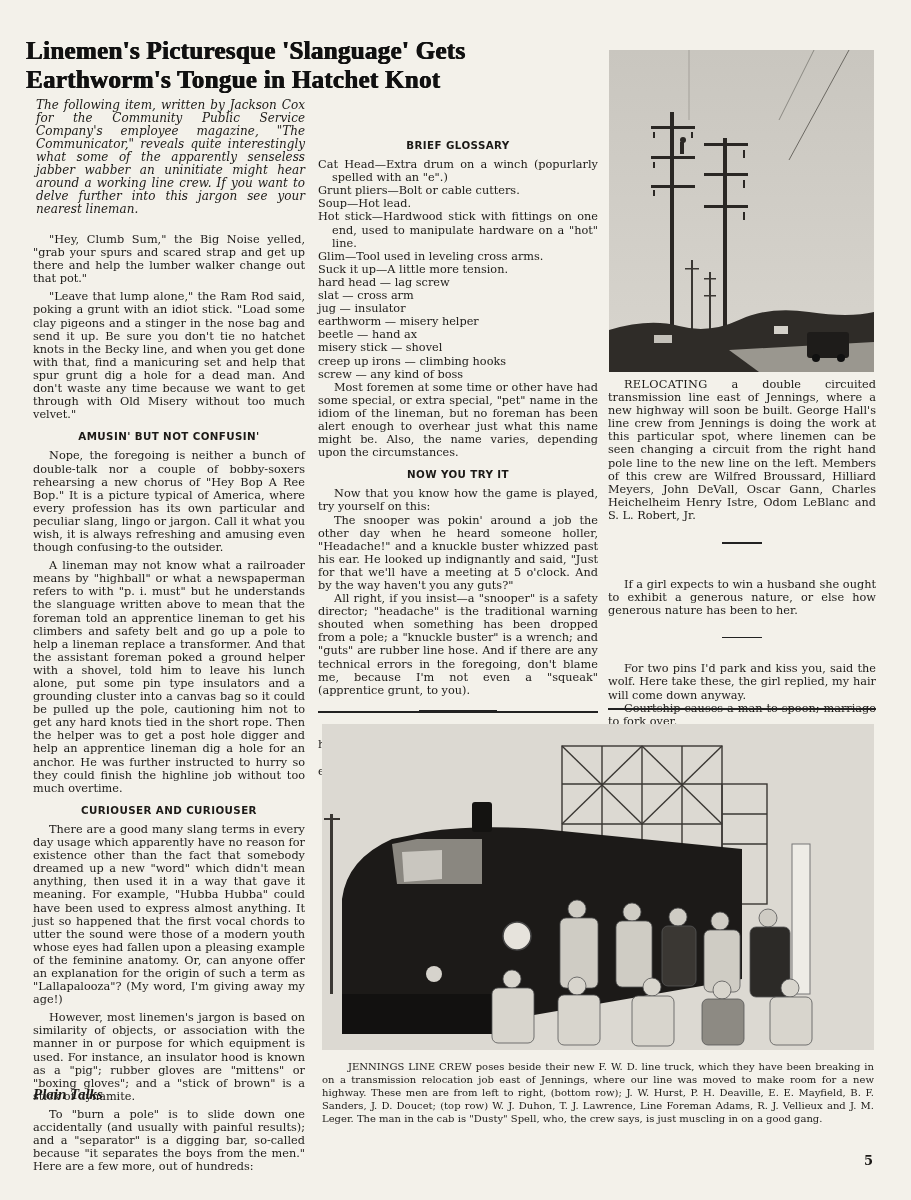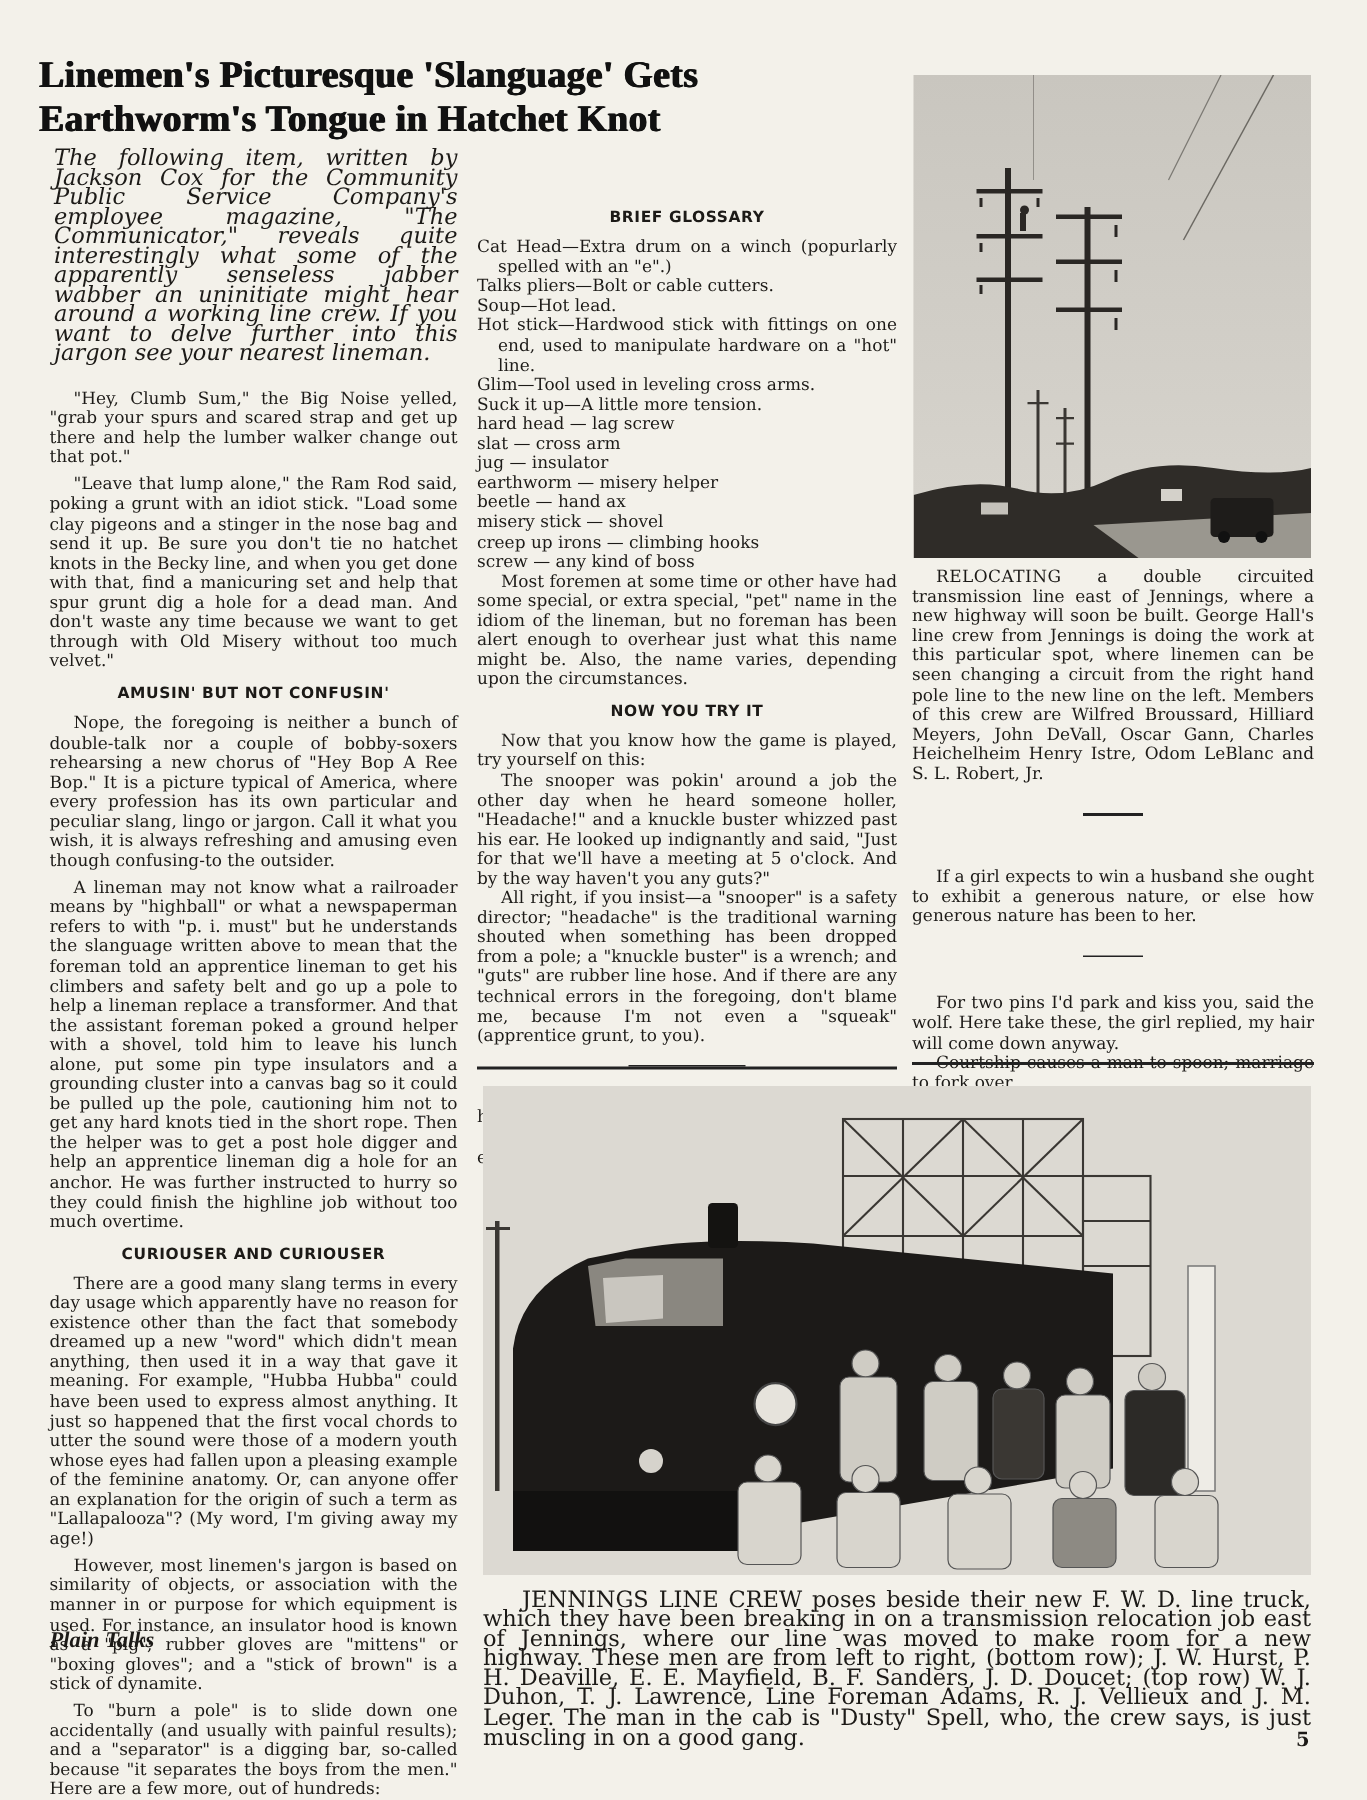--- a/index.html
+++ b/index.html
@@ -20,21 +20,21 @@
     letter-spacing: 0.3px; color: #111;
     text-shadow: 0.6px 0 0 #111, -0.3px 0 0 #111;
   }
 
   .col { position: absolute; font-size: 11.3px; line-height: 13.1px; text-align: justify; }
   .col-left { left: 33px; top: 99px; width: 272px; }
   .col-mid  { left: 318px; top: 99px; width: 280px; margin-top: 40px; }
   .col-right { left: 608px; top: 378px; width: 268px; }
 
   .intro {
-    font-style: italic; font-size: 15px; line-height: 13px;
+    font-style: italic; font-size: 12px; line-height: 13px;
     margin-bottom: 17px; padding-left: 3px;
   }
   .para { text-indent: 16px; margin-bottom: 5px; }
   .para.tight { margin-bottom: 0; }
   .section-head {
     text-align: center; font-weight: bold; font-size: 10.3px;
     font-family: "DejaVu Sans", "Liberation Sans", sans-serif;
     letter-spacing: 0.4px; margin: 9px 0 6px 0;
   }
   .section-head.first { margin-top: 0; }
@@ -46,21 +46,21 @@
   .short-rule.small2 { width: 40px; margin: 20px auto 24px auto; }
   .long-rule { position: absolute; height: 2px; background: #222; }
 
   .photo { position: absolute; overflow: hidden; }
   .photo-poles { left: 609px; top: 50px; width: 265px; height: 322px; background: #cfccc4; }
   .photo-crew { left: 322px; top: 724px; width: 552px; height: 326px; background: #d9d6cf; }
   .photo svg { width: 100%; height: 100%; display: block; }
 
   .caption-crew {
     position: absolute; left: 322px; top: 1060px; width: 552px;
-    font-size: 15px; line-height: 13.1px; text-align: justify; text-indent: 26px;
+    font-size: 10px; line-height: 13.1px; text-align: justify; text-indent: 26px;
   }
   .footer-left {
     position: absolute; left: 33px; top: 1086px;
     font-family: Liberation Serif, serif; font-style: italic; font-weight: bold; font-size: 15px;
   }
   .footer-right {
     position: absolute; left: 864px; top: 1153px;
     font-weight: bold; font-size: 13px;
   }
   .caps-lead { letter-spacing: 0.3px; }
@@ -85,21 +85,21 @@
     <h3 class="section-head">CURIOUSER AND CURIOUSER</h3>
     <p class="para">There are a good many slang terms in every day usage which apparently have no reason for existence other than the fact that somebody dreamed up a new "word" which didn't mean anything, then used it in a way that gave it meaning. For example, "Hubba Hubba" could have been used to express almost anything. It just so happened that the first vocal chords to utter the sound were those of a modern youth whose eyes had fallen upon a pleasing example of the feminine anatomy. Or, can anyone offer an explanation for the origin of such a term as "Lallapalooza"? (My word, I'm giving away my age!)</p>
     <p class="para">However, most linemen's jargon is based on similarity of objects, or association with the manner in or purpose for which equipment is used. For instance, an insulator hood is known as a "pig"; rubber gloves are "mittens" or "boxing gloves"; and a "stick of brown" is a stick of dynamite.</p>
     <p class="para">To "burn a pole" is to slide down one accidentally (and usually with painful results); and a "separator" is a digging bar, so-called because "it separates the boys from the men." Here are a few more, out of hundreds:</p>
   </div>
 
   <div class="col col-mid">
     <h3 class="section-head first">BRIEF GLOSSARY</h3>
     <div>
       <p class="gloss-item">Cat Head—Extra drum on a winch (popurlarly spelled with an "e".)</p>
-      <p class="gloss-item">Talks pliers—Bolt or cable cutters.</p>
+      <p class="gloss-item">Grunt pliers—Bolt or cable cutters.</p>
       <p class="gloss-item">Soup—Hot lead.</p>
       <p class="gloss-item">Hot stick—Hardwood stick with fittings on one end, used to manipulate hardware on a "hot" line.</p>
       <p class="gloss-item">Glim—Tool used in leveling cross arms.</p>
       <p class="gloss-item">Suck it up—A little more tension.</p>
       <p class="gloss-item">hard head — lag screw</p>
       <p class="gloss-item">slat — cross arm</p>
       <p class="gloss-item">jug — insulator</p>
       <p class="gloss-item">earthworm — misery helper</p>
       <p class="gloss-item">beetle — hand ax</p>
       <p class="gloss-item">misery stick — shovel</p>

